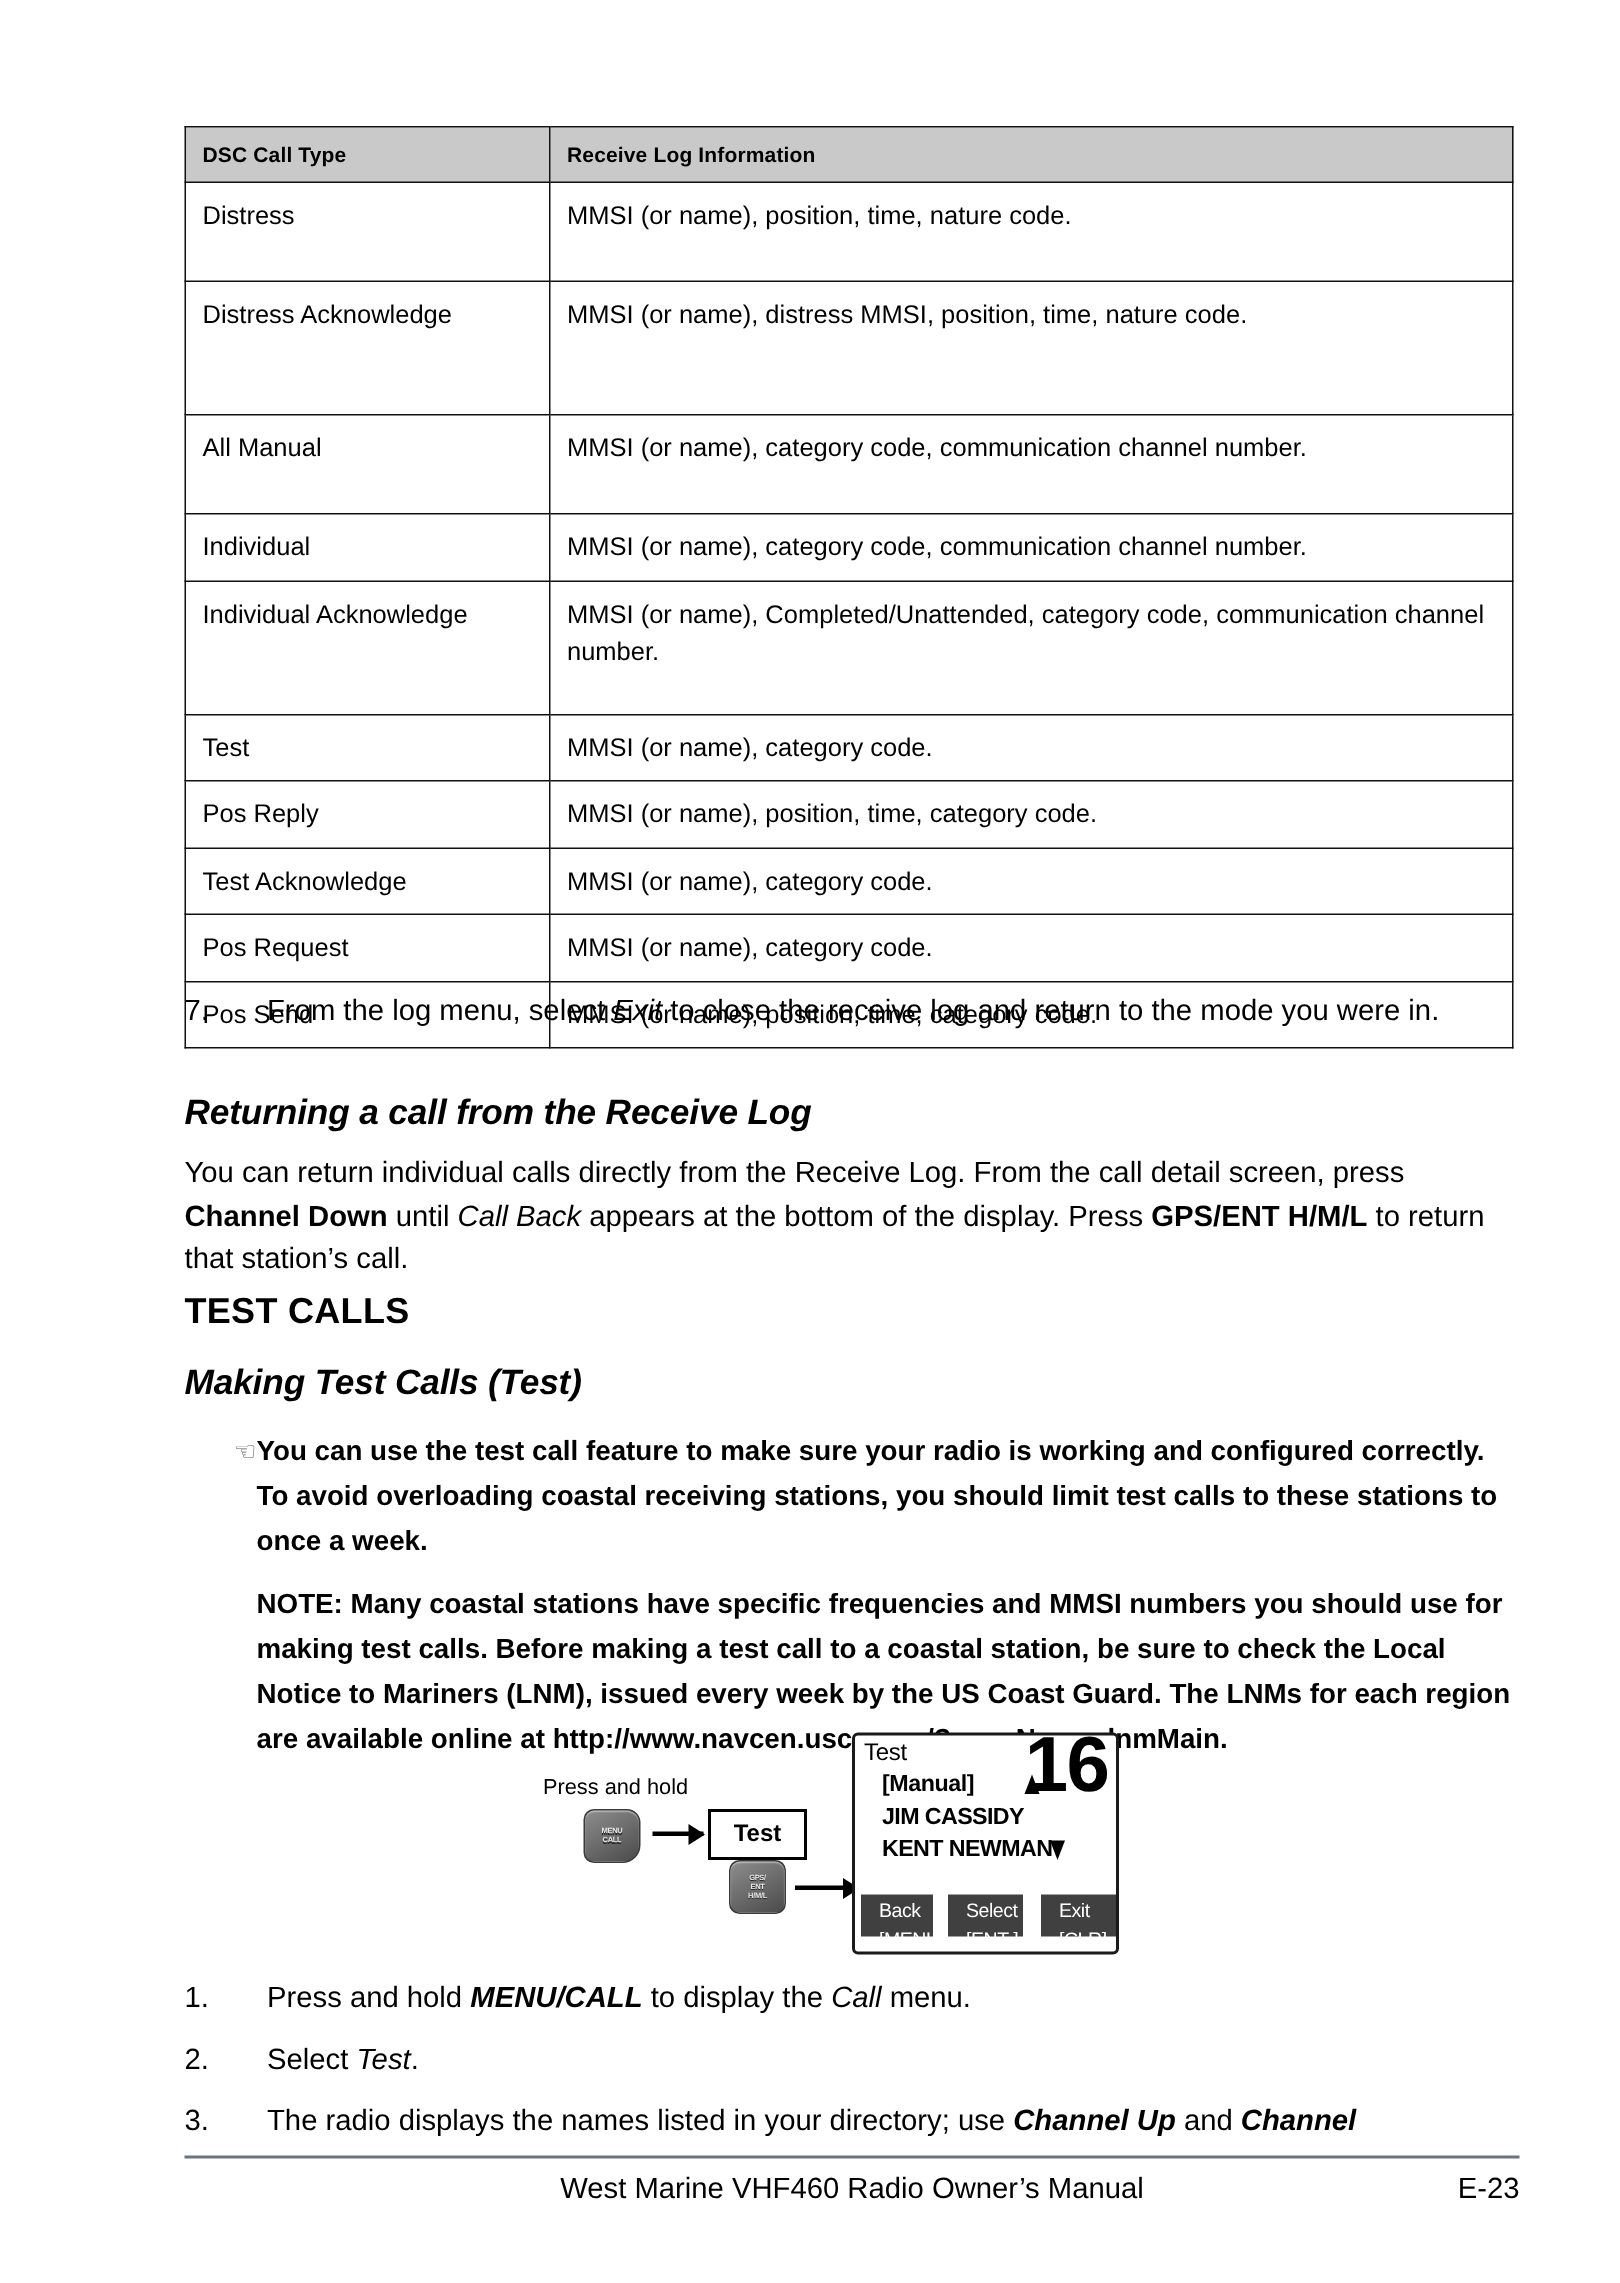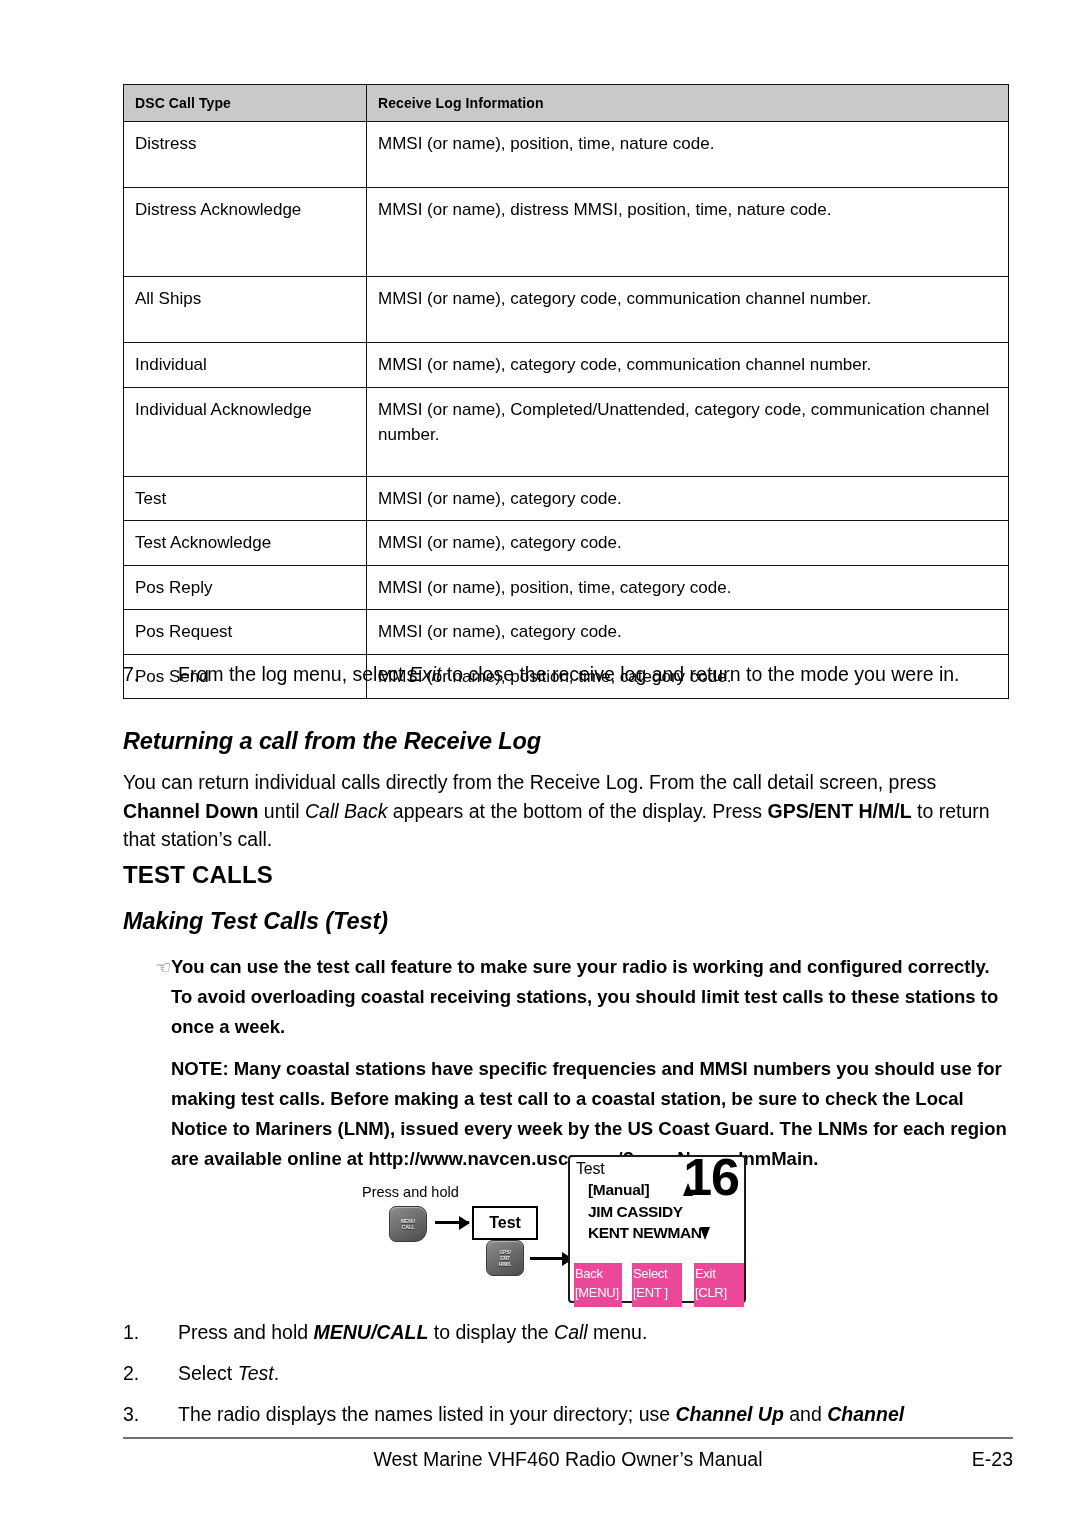--- a/index.html
+++ b/index.html
@@ -281,27 +281,27 @@
     border-top: 13px solid #000;
   }
   .softkeys {
     position: absolute;
     left: 0; right: 0;
     bottom: -6px;
     height: 44px;
   }
   .softkey {
     position: absolute;
-    background: #ec4899;
+    background: #404040;
     color: #fff;
     width: 48px;
-    height: 44px;
+    height: 28px;
     font-size: 13px;
     line-height: 19px;
-    padding: 1px 0 0 1px;
+    padding: 1px 0 0 12px;
     box-sizing: border-box;
     letter-spacing: -0.3px;
   }
   .sk1 { left: 4px; }
   .sk2 { left: 62px; width: 50px; }
   .sk3 { left: 124px; width: 50px; }
   .softkey .sk-line2 { display: block; }
 
   
   .footer-rule {
@@ -349,42 +349,42 @@
     <tbody>
       <tr class="tall">
         <td>Distress</td>
         <td>MMSI (or name), position, time, nature code.</td>
       </tr>
       <tr class="xtall">
         <td>Distress Acknowledge</td>
         <td>MMSI (or name), distress MMSI, position, time, nature code.</td>
       </tr>
       <tr class="tall">
-        <td>All Ships</td>
+        <td>All Manual</td>
         <td>MMSI (or name), category code, communication channel number.</td>
       </tr>
       <tr class="short">
         <td>Individual</td>
         <td>MMSI (or name), category code, communication channel number.</td>
       </tr>
       <tr class="xtall">
         <td>Individual Acknowledge</td>
         <td>MMSI (or name), Completed/Unattended, category code, communication channel number.</td>
       </tr>
       <tr class="short">
         <td>Test</td>
         <td>MMSI (or name), category code.</td>
       </tr>
       <tr class="short">
+        <td>Pos Reply</td>
+        <td>MMSI (or name), position, time, category code.</td>
+      </tr>
+      <tr class="short">
         <td>Test Acknowledge</td>
         <td>MMSI (or name),  category code.</td>
-      </tr>
-      <tr class="short">
-        <td>Pos Reply</td>
-        <td>MMSI (or name), position, time, category code.</td>
       </tr>
       <tr class="short">
         <td>Pos Request</td>
         <td>MMSI (or name), category code.</td>
       </tr>
       <tr class="short">
         <td>Pos Send</td>
         <td>MMSI (or name), position, time, category code.</td>
       </tr>
     </tbody>

